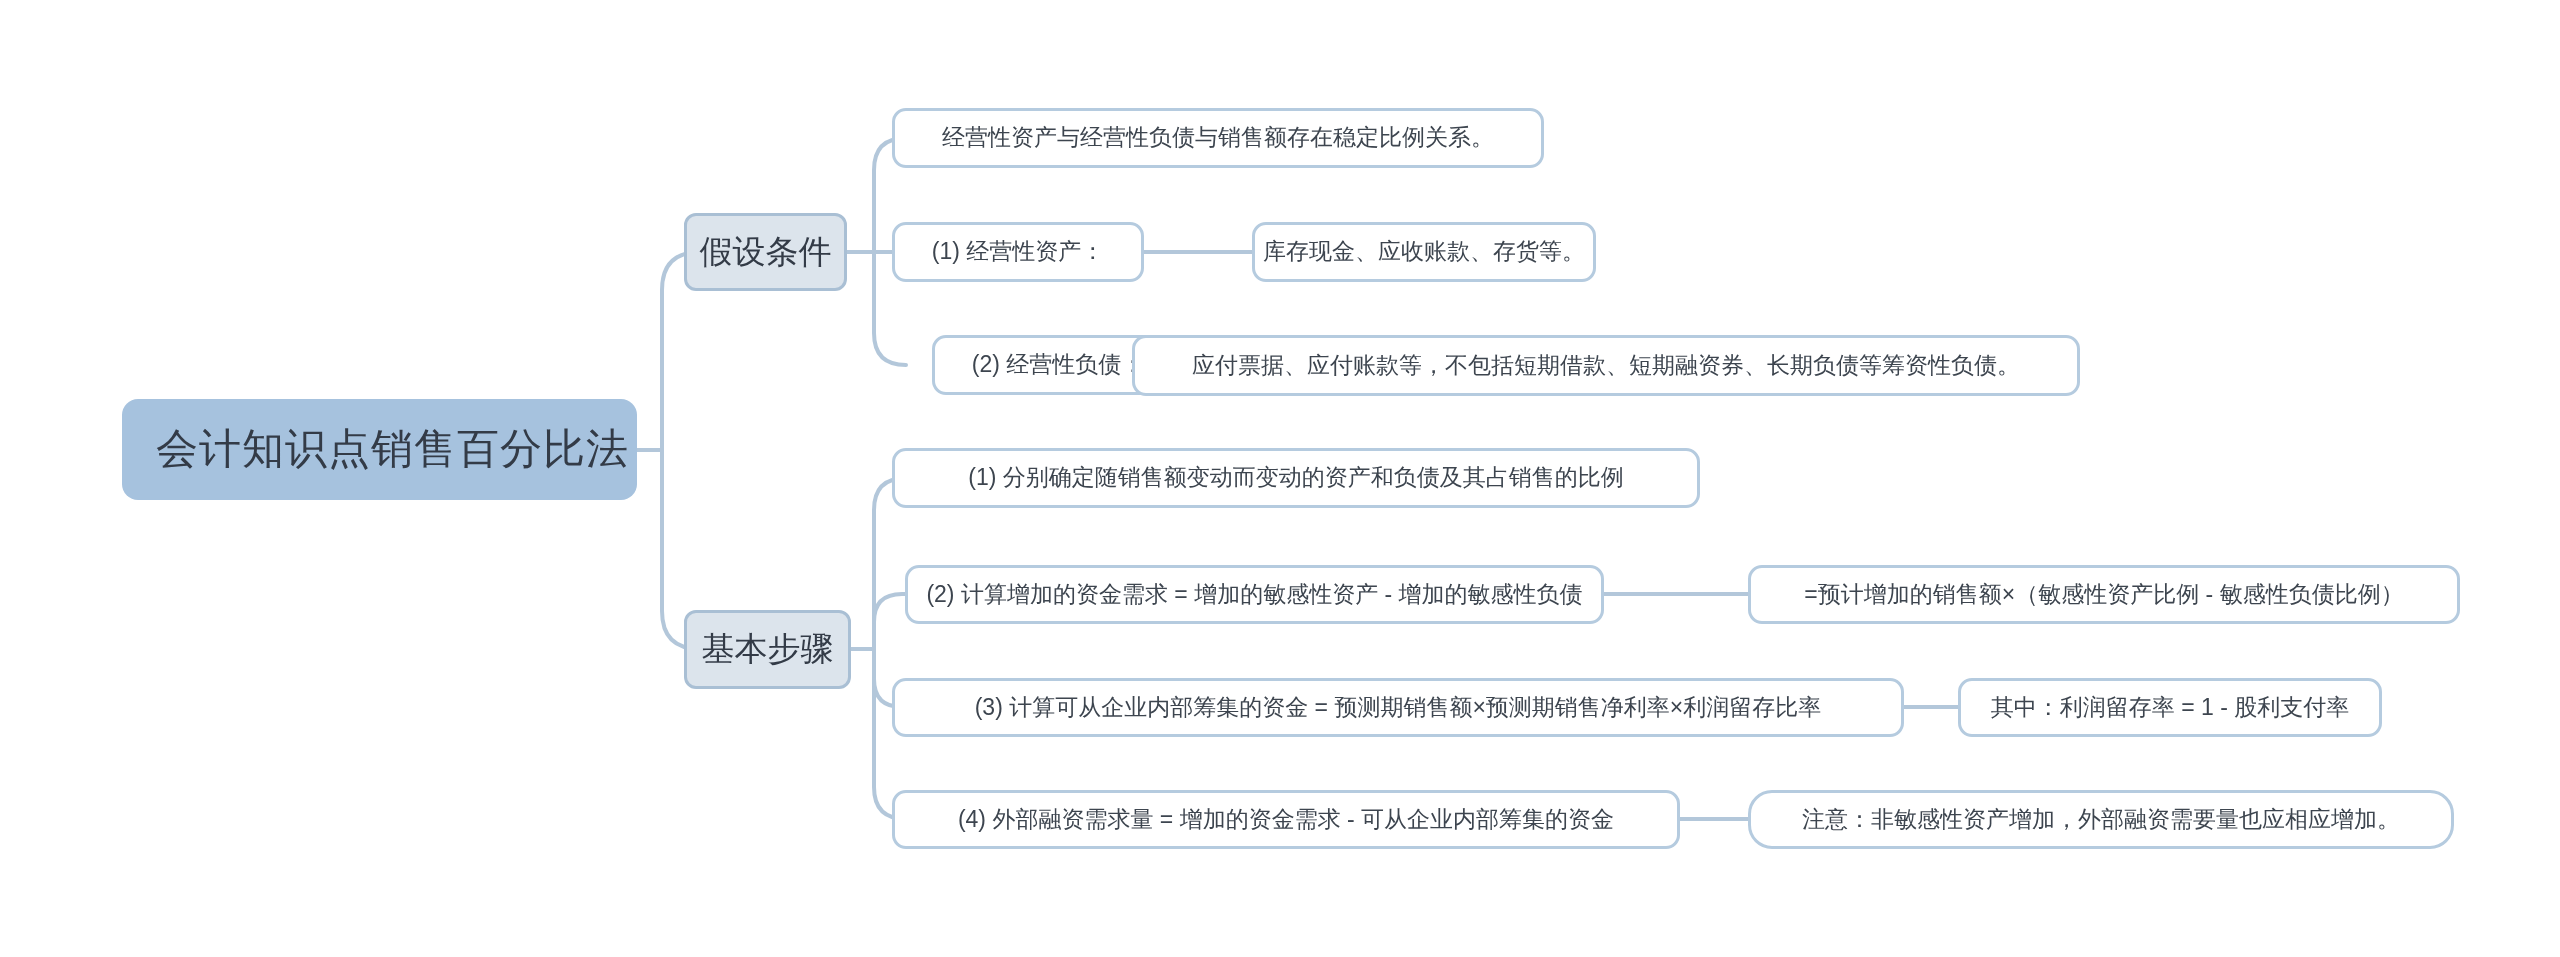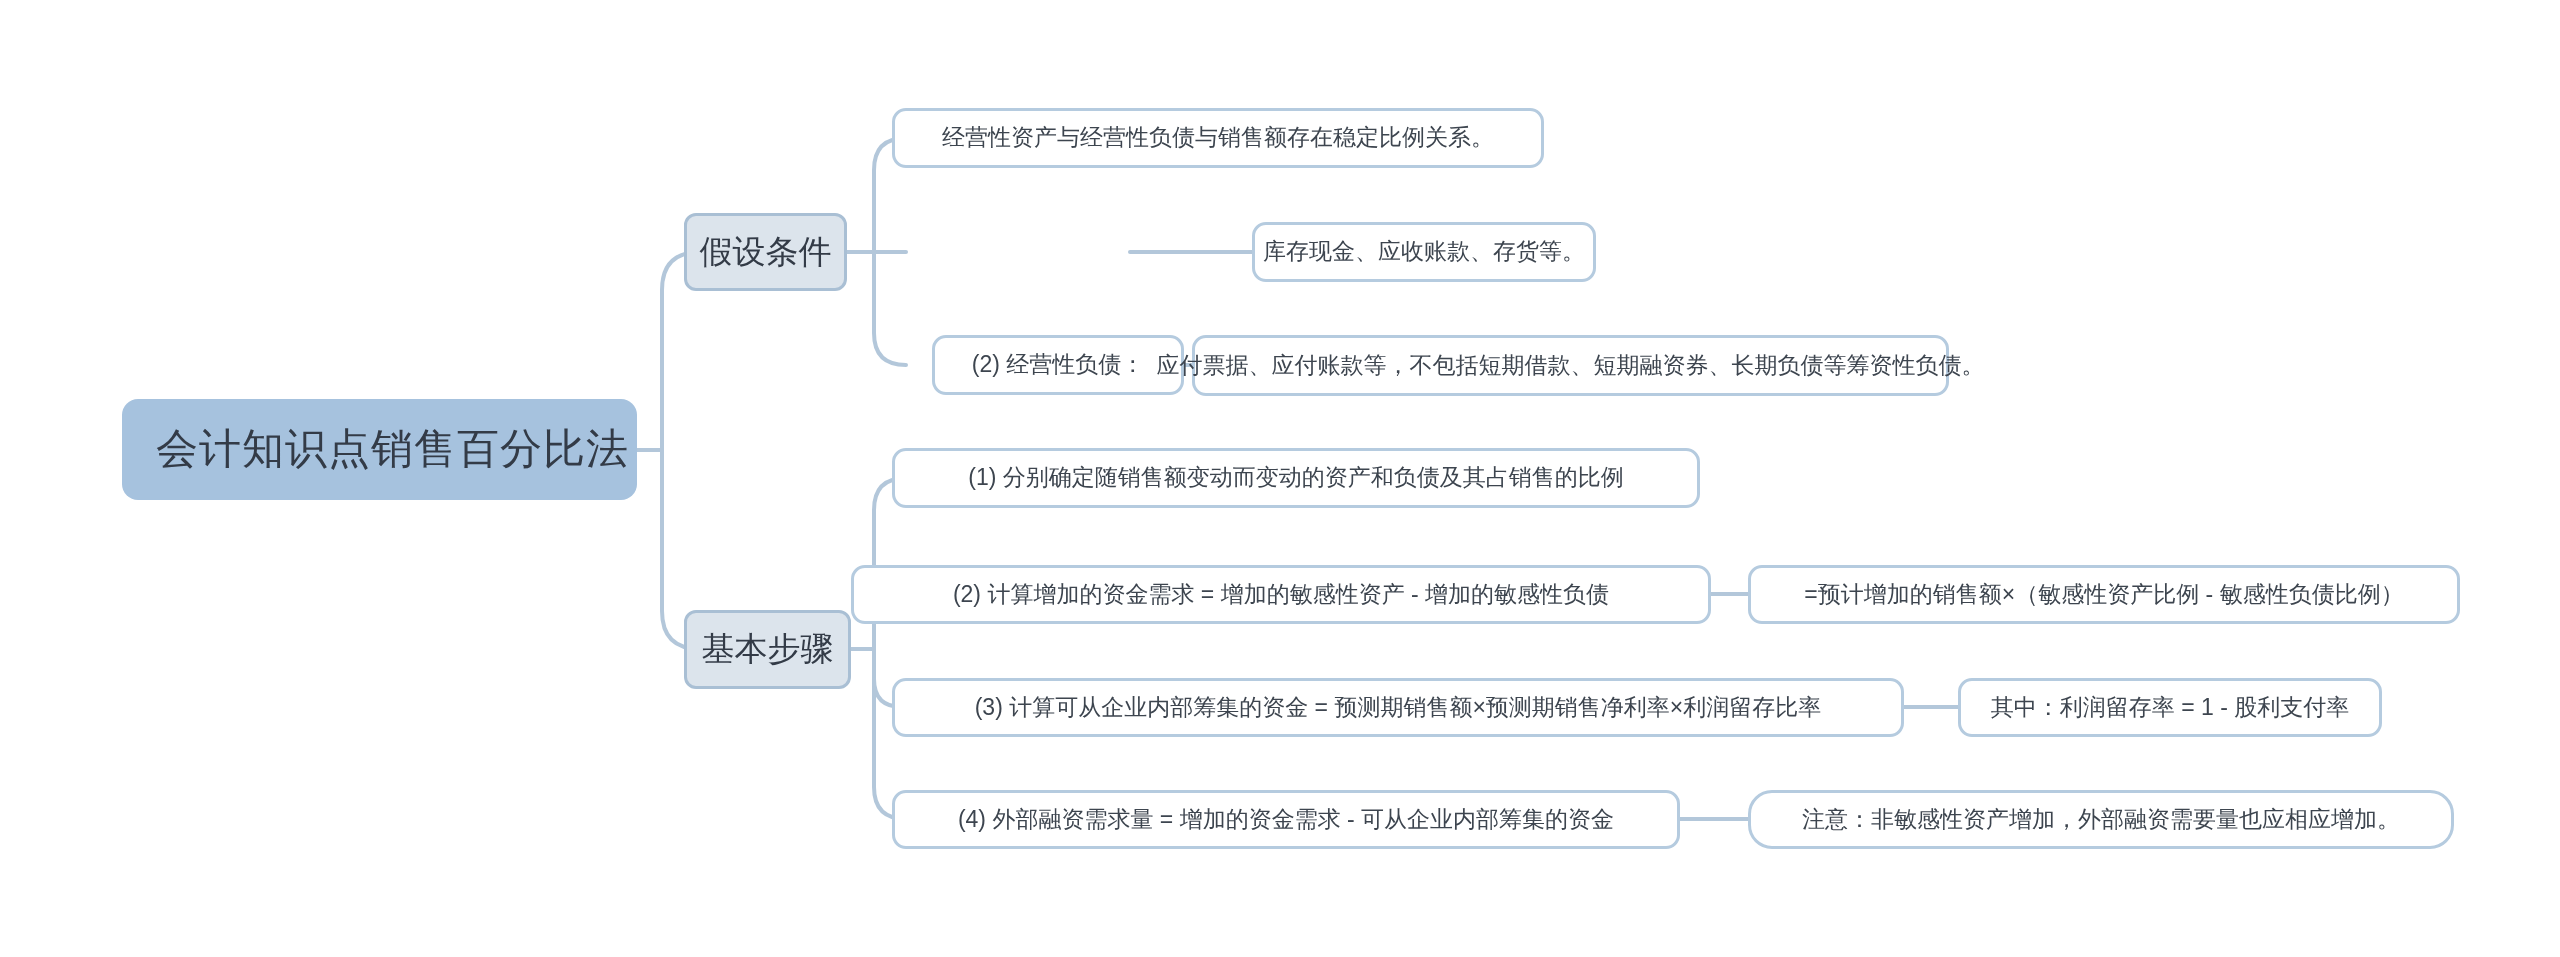--- a/index.html
+++ b/index.html
@@ -68,24 +68,24 @@
 
   
   #n-root   { left: 122px;  top: 399px; width: 515px;  height: 101px; }
   #n-hyp    { left: 684px;  top: 213px; width: 163px;  height: 78px; }
   #n-steps  { left: 684px;  top: 610px; width: 167px;  height: 79px; }
 
   #n-a1     { left: 892px;  top: 108px; width: 652px;  height: 60px; }
   #n-a2     { left: 892px;  top: 222px; width: 252px;  height: 60px; }
   #n-a2c    { left: 1244px; top: 222px; width: 344px;  height: 60px; margin-left: 8px; }
   #n-a3     { left: 892px;  top: 335px; width: 252px;  height: 60px; margin-left: 40px; }
-  #n-a3c    { left: 1192px; top: 335px; width: 757px;  height: 61px; }
+  #n-a3c    { left: 1132px; top: 335px; width: 948px;  height: 61px; }
 
   #n-s1     { left: 892px;  top: 448px; width: 808px;  height: 60px; }
-  #n-s2     { left: 851px;  top: 565px; width: 860px;  height: 59px; }
+  #n-s2     { left: 905px;  top: 565px; width: 699px;  height: 59px; }
   #n-s2c    { left: 1748px; top: 565px; width: 712px;  height: 59px; }
   #n-s3     { left: 892px;  top: 678px; width: 1012px; height: 59px; }
   #n-s3c    { left: 1958px; top: 678px; width: 424px;  height: 59px; }
   #n-s4     { left: 892px;  top: 790px; width: 788px;  height: 59px; }
   #n-s4c    { left: 1748px; top: 790px; width: 706px;  height: 59px; border-radius: 24px; }
 </style>
 </head>
 <body>
 
 <div class="canvas">
@@ -109,20 +109,21 @@
     <path d="M 1888 707 L 1968 707"></path>
     <path d="M 1664 819 L 1758 819"></path>
   </svg>
 
   <div id="n-root" class="node node-root">会计知识点销售百分比法</div>
 
   <div id="n-a1" class="node node-leaf">经营性资产与经营性负债与销售额存在稳定比例关系。</div>
 
   <div id="n-hyp" class="node node-branch">假设条件</div>
 
+  <div id="n-a2" class="node node-leaf">(1) 经营性资产：</div>
 
   <div id="n-a2c" class="node node-leaf">库存现金、应收账款、存货等。</div>
 
   <div id="n-a3" class="node node-leaf">(2) 经营性负债：</div>
 
   <div id="n-a3c" class="node node-leaf">应付票据、应付账款等，不包括短期借款、短期融资券、长期负债等筹资性负债。</div>
 
   <div id="n-steps" class="node node-branch">基本步骤</div>
 
   <div id="n-s1" class="node node-leaf">(1) 分别确定随销售额变动而变动的资产和负债及其占销售的比例</div>

